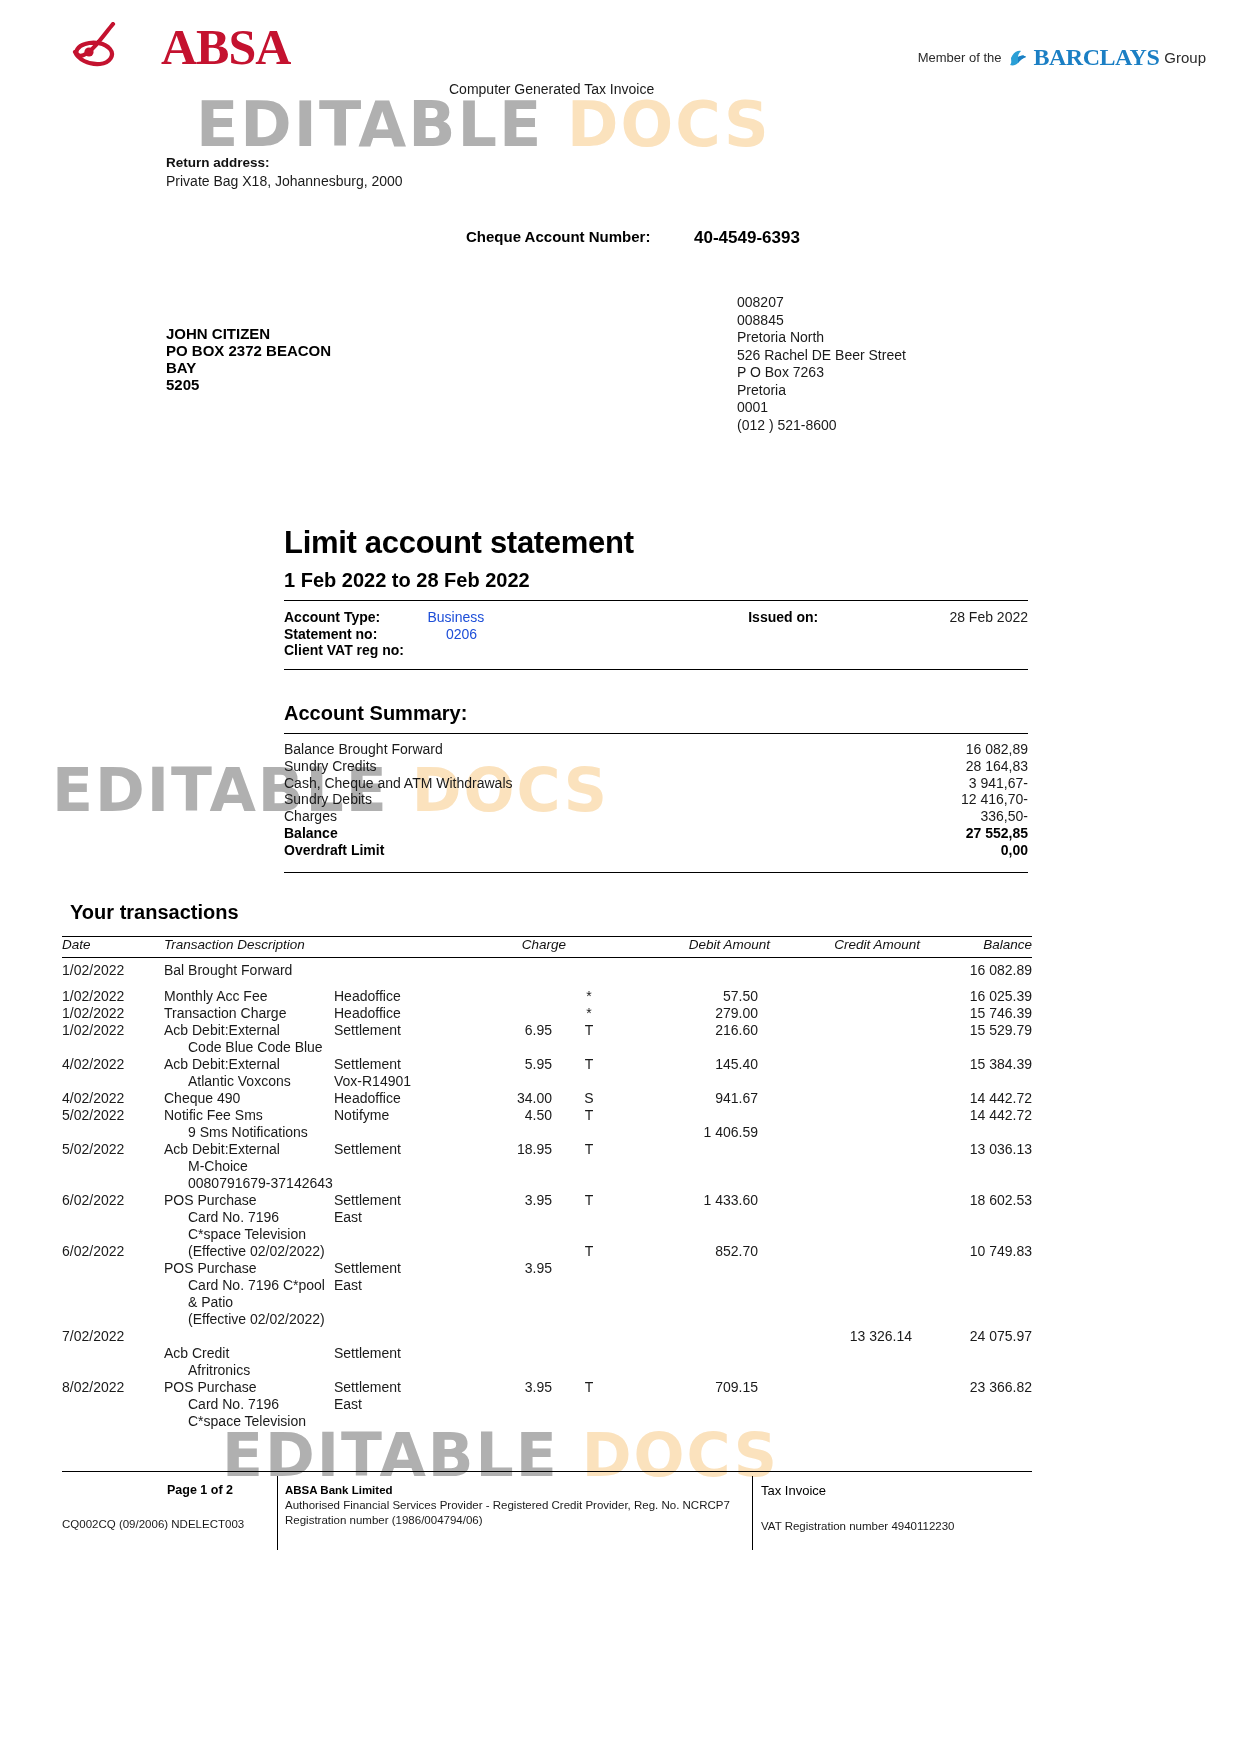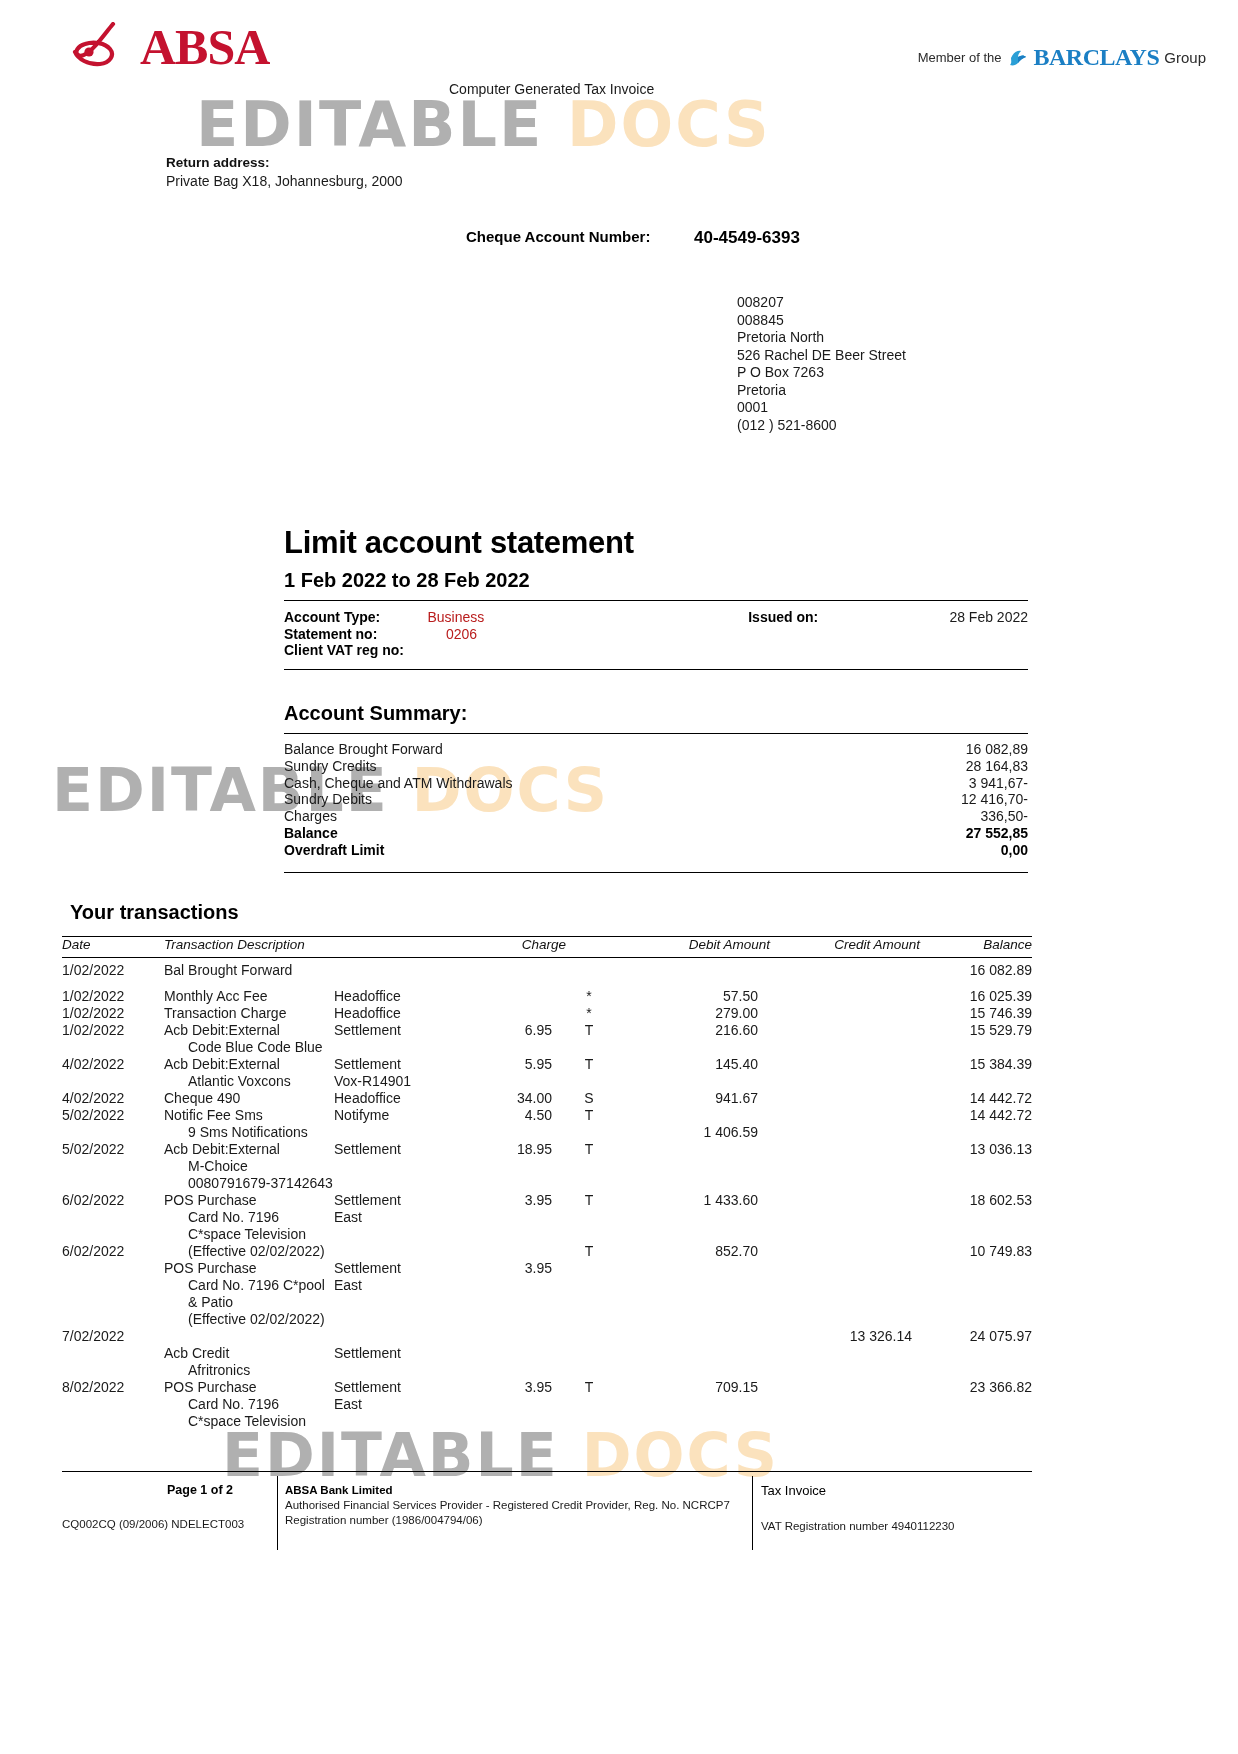--- a/index.html
+++ b/index.html
@@ -29,21 +29,21 @@
   }
   .wm .e { color: #b0b0b0; }
   .wm .d { color: #fbe2bd; }
   .wm-1 { left: 196px; top: 88px;  font-size: 62px; }
   .wm-2 { left: 52px;  top: 755px; font-size: 60px; }
   .wm-3 { left: 222px; top: 1420px; font-size: 60px; }
 
   
   .absa-logo {
     position: absolute; left: 72px; top: 22px;
-    display: flex; align-items: flex-start; z-index: 10;
+    display: flex; align-items: flex-start; z-index: 10; gap: 21px;
   }
   .absa-mark { position: relative; width: 66px; height: 50px; margin-right: 2px; }
   .absa-text {
     font-family: "Liberation Serif", serif;
     font-weight: 700; font-size: 50px; color: #c4122f;
     letter-spacing: -1px; line-height: 1;
   }
 
   .barclays {
     position: absolute; right: 32px; top: 44px;
@@ -90,21 +90,21 @@
   .stmt-period {
     position: absolute; left: 284px; top: 569px; z-index: 10;
     font-size: 20px; font-weight: 700; color: #000;
   }
 
   .rule { position: absolute; background: #000; height: 1px; z-index: 10; }
 
   .meta { position: absolute; left: 284px; top: 609px; width: 744px; z-index: 10; }
   .meta-row { display: flex; font-size: 14px; line-height: 16.5px; }
   .meta-lbl { font-weight: 700; color: #000; width: 162px; }
-  .meta-val { color: #b91c1c; }
+  .meta-val { color: #1d4ed8; }
   .meta-lbl2 { font-weight: 700; color: #000; margin-left: 264px; width: 128px; }
   .meta-val2 { color: #1a1a1a; text-align: right; width: 188px; }
 
   
   .sum-title {
     position: absolute; left: 284px; top: 702px; z-index: 10;
     font-size: 20px; font-weight: 700; color: #000;
   }
   .summary { position: absolute; left: 284px; top: 741px; width: 744px; z-index: 10; }
   .sum-row { display: flex; justify-content: space-between; font-size: 14px; line-height: 16.8px; }
@@ -206,20 +206,26 @@
   <div class="return-addr">
     <div class="lbl">Return address:</div>
     <div class="val">Private Bag X18, Johannesburg, 2000</div>
   </div>
 
   <div class="acct-no-row">
     <span class="lbl">Cheque Account Number:</span>
     <span class="val">40-4549-6393</span>
   </div>
 
+  <div class="cust-addr" id="cust-addr">
+      <div>JOHN CITIZEN</div>
+      <div>PO BOX   2372 BEACON</div>
+      <div>BAY</div>
+      <div>5205</div>
+    </div>
 
   <div class="branch-addr" id="branch-addr">
       <div>008207</div>
       <div>008845</div>
       <div>Pretoria North</div>
       <div>526 Rachel DE Beer Street</div>
       <div>P O Box 7263</div>
       <div>Pretoria</div>
       <div>0001</div>
       <div>(012 ) 521-8600</div>

